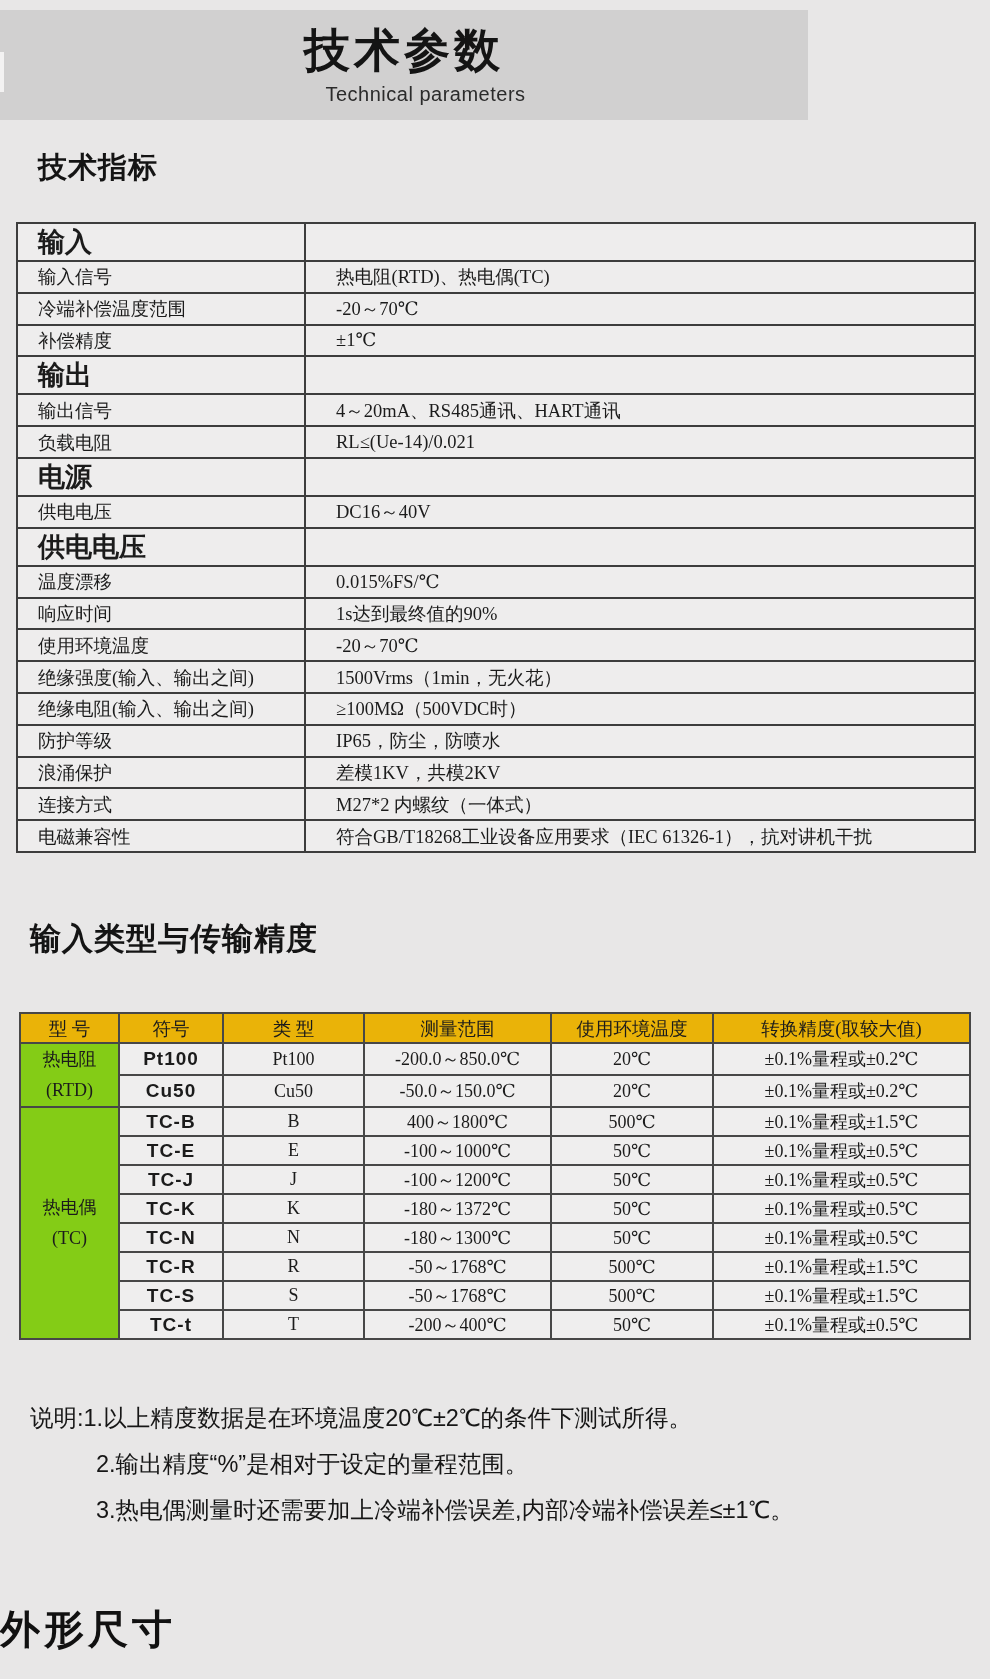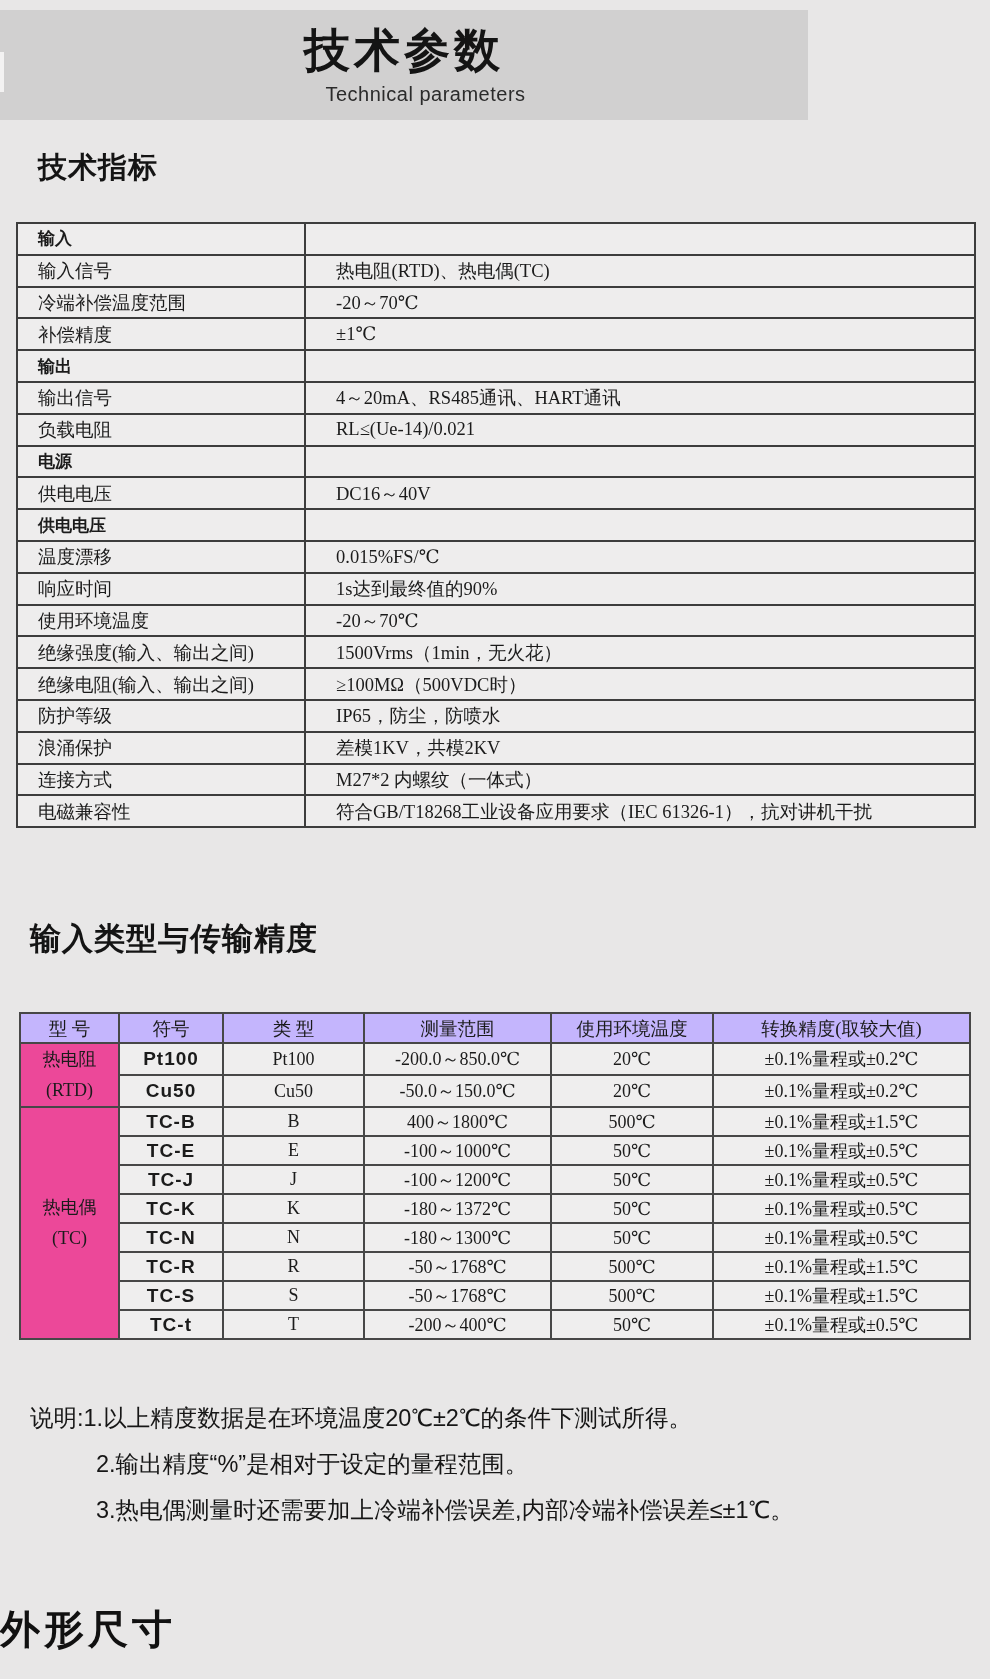--- a/index.html
+++ b/index.html
@@ -63,21 +63,21 @@
   }
   .spec-table col.c1 { width: 288px; }
   .spec-table col.c2 { width: 670px; }
   .spec-table td.label {
     padding-left: 20px;
     font-family: "Liberation Serif", "DejaVu Serif", serif;
     font-size: 18.5px;
   }
   .spec-table tr.section td.label {
     font-family: "Liberation Sans", sans-serif;
-    font-size: 17px; font-weight: bold;
+    font-size: 27px; font-weight: bold;
   }
   .spec-table td.value {
     padding-left: 30px;
     font-family: "Liberation Serif", "DejaVu Serif", serif;
     font-size: 18.5px;
   }
 
   
   .acc-table {
     position: absolute; left: 19px; top: 1012px; width: 950px;
@@ -86,35 +86,35 @@
   }
   .acc-table th, .acc-table td {
     border: 2px solid #474747;
     padding: 0;
     text-align: center; vertical-align: middle;
     font-weight: normal;
     overflow: hidden; white-space: nowrap;
   }
   .acc-table thead th {
     height: 28px;
-    background: #c4b5fd;
+    background: #eab308;
     font-family: "Liberation Serif", "DejaVu Serif", serif;
     font-size: 18.5px;
   }
   .acc-table tbody td, .acc-table tbody th { height: 27px; }
   .acc-table col.a1 { width: 99px; }
   .acc-table col.a2 { width: 104px; }
   .acc-table col.a3 { width: 141px; }
   .acc-table col.a4 { width: 187px; }
   .acc-table col.a5 { width: 162px; }
   .acc-table col.a6 { width: 257px; }
   .acc-table .group-cell {
     font-family: "Liberation Serif", "DejaVu Serif", serif;
     font-size: 18px; line-height: 31px;
-    background: #ec4899;
+    background: #84cc16;
   }
   .acc-table .symbol-cell {
     font-family: "Liberation Sans", sans-serif;
     font-size: 19px; font-weight: bold; letter-spacing: 1px;
   }
   .acc-table .serif-cell {
     font-family: "Liberation Serif", "DejaVu Serif", serif;
     font-size: 18px;
   }
 

